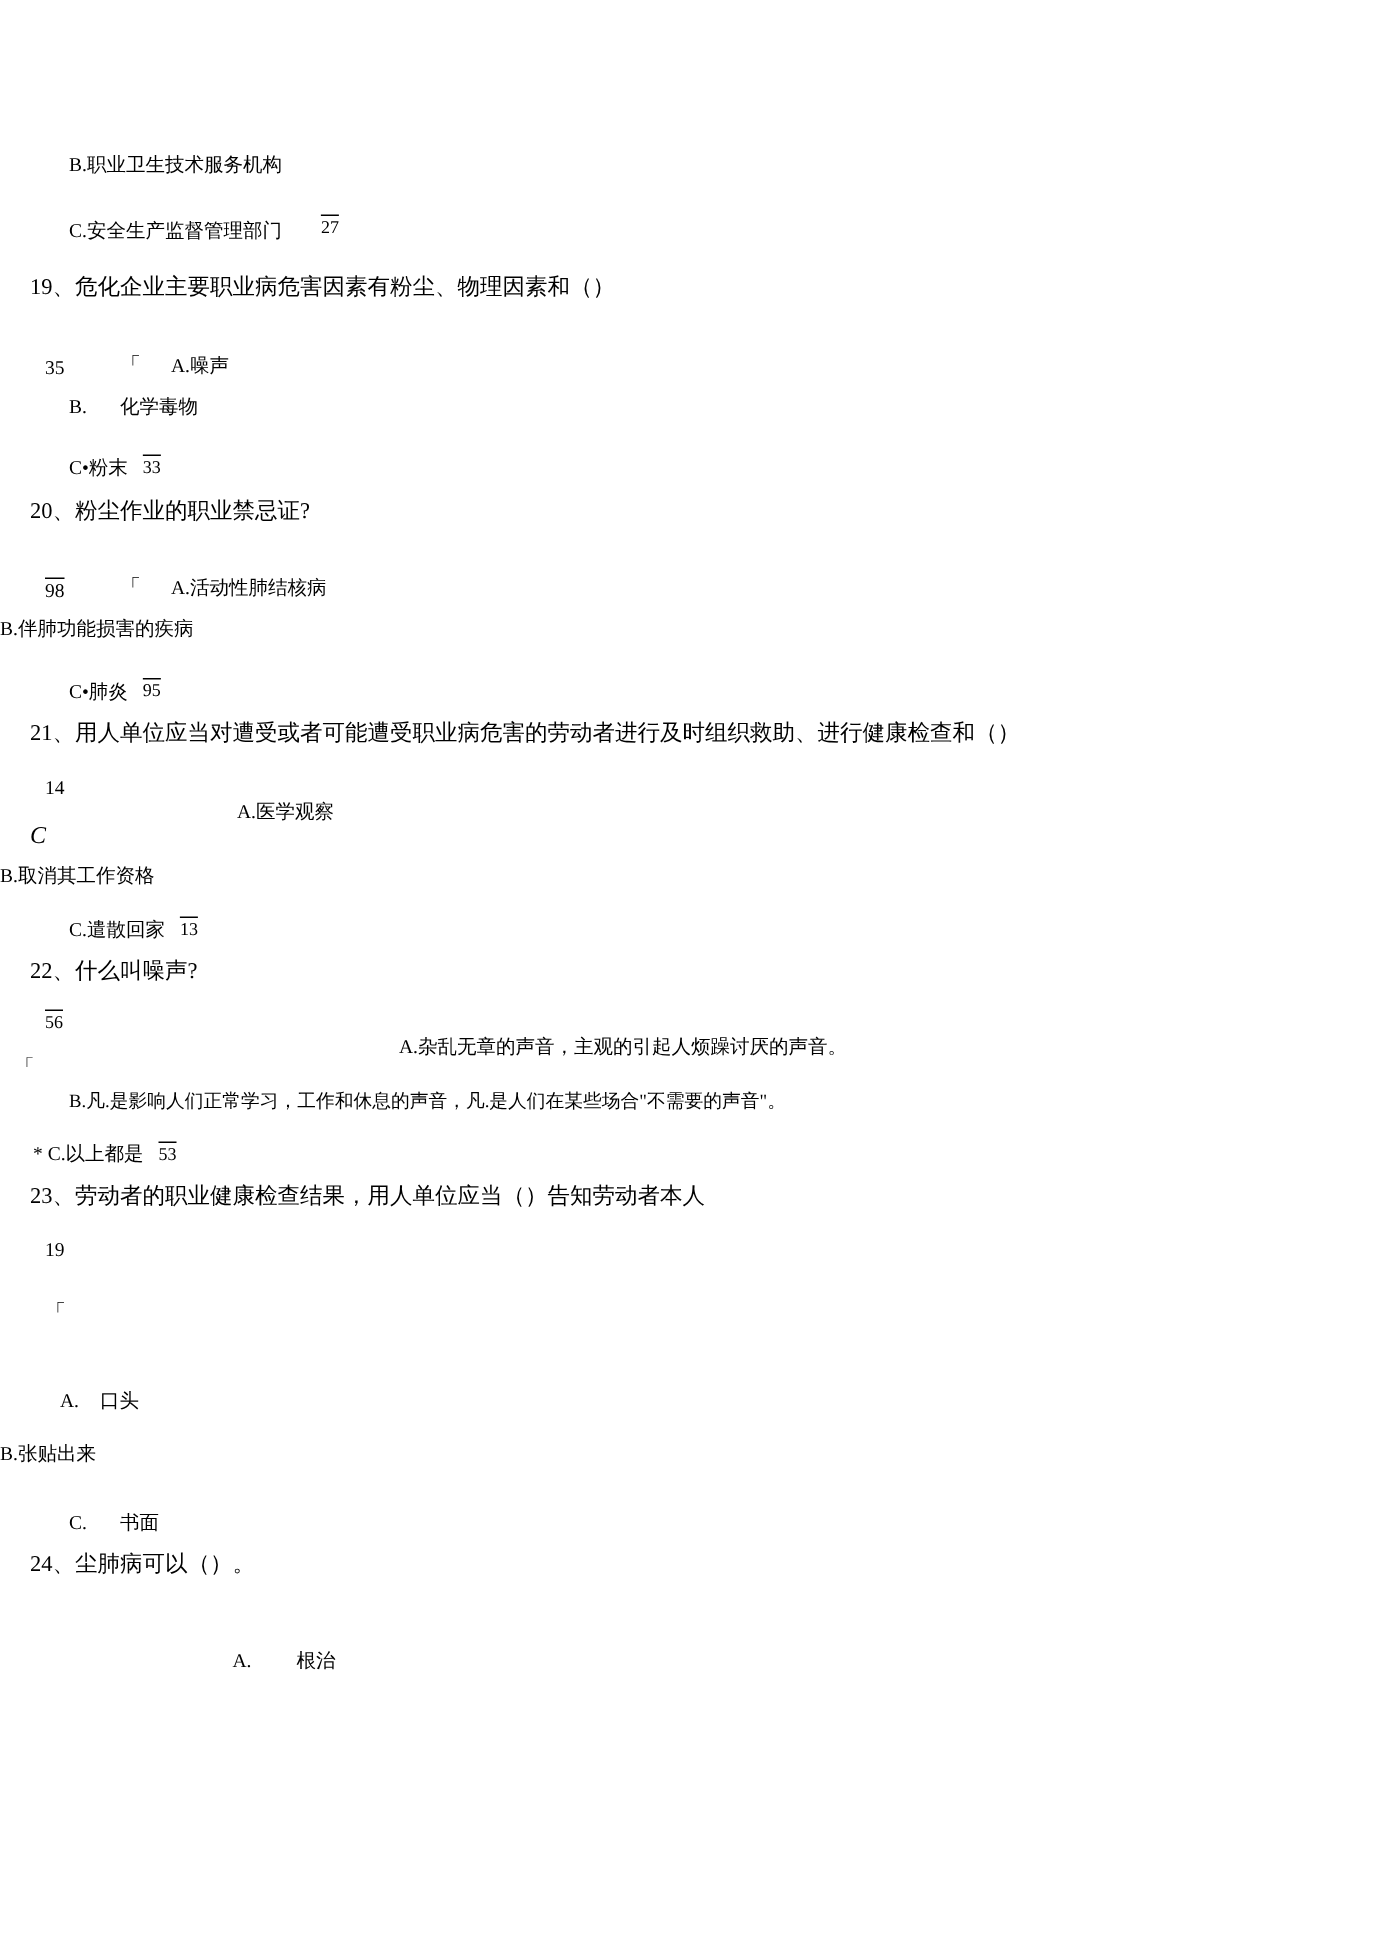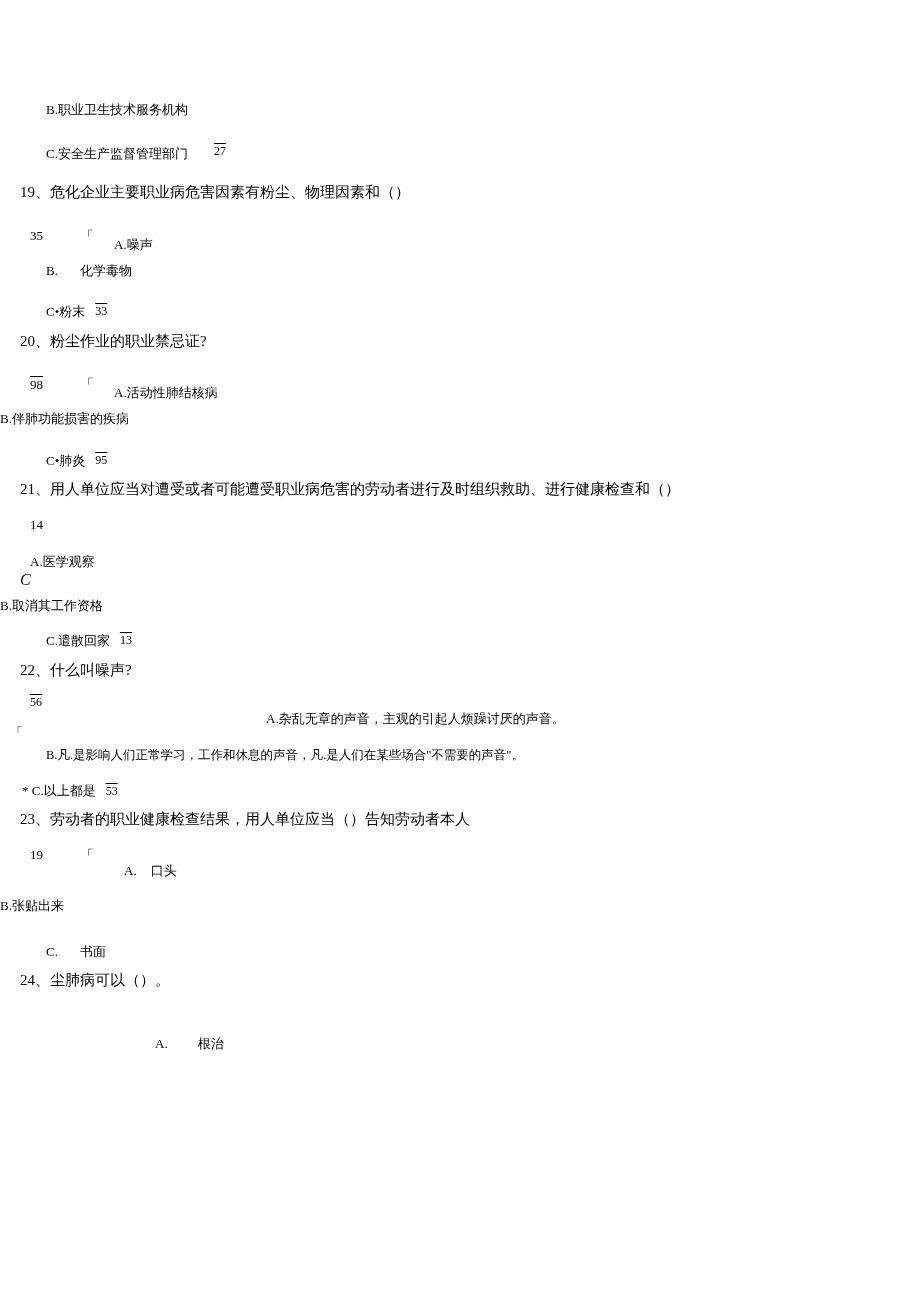--- a/index.html
+++ b/index.html
@@ -34,21 +34,21 @@
       top: -2px;
     }
     .question {
       padding-left: 20px;
       font-size: 15px;
       margin-bottom: 12px;
       margin-top: 4px;
     }
     .row1 {
       display: flex;
-      align-items: center;
+      align-items: flex-end;
       margin-bottom: 6px;
       padding-left: 30px;
       gap: 20px;
     }
     .row1 .col1 {
       font-size: 13px;
       min-width: 30px;
       padding-top: 2px;
     }
     .row1 .col2 {
@@ -113,21 +113,20 @@
       padding-top: 30px;
       display: flex;
       gap: 30px;
       font-size: 13px;
     }
     .row-q21 {
       display: flex;
       align-items: flex-start;
       margin-bottom: 2px;
       padding-left: 30px;
-      flex-direction: column;
     }
     .row-q21 .num {
       font-size: 13px;
       min-width: 128px;
       padding-top: 2px;
     }
     .row-q21 .opt {
       font-size: 13px;
       padding-top: 18px;
     }
@@ -150,20 +149,21 @@
       padding-left: 46px;
       font-size: 12.5px;
       margin-bottom: 16px;
     }
     .row-q23 {
       display: flex;
       align-items: flex-start;
       margin-bottom: 6px;
       padding-left: 30px;
       gap: 20px;
+      flex-direction: column;
     }
     .row-q23 .num {
       font-size: 13px;
       min-width: 30px;
       padding-top: 2px;
     }
     .row-q23 .mk {
       font-size: 14px;
       min-width: 10px;
       padding-top: 2px;

